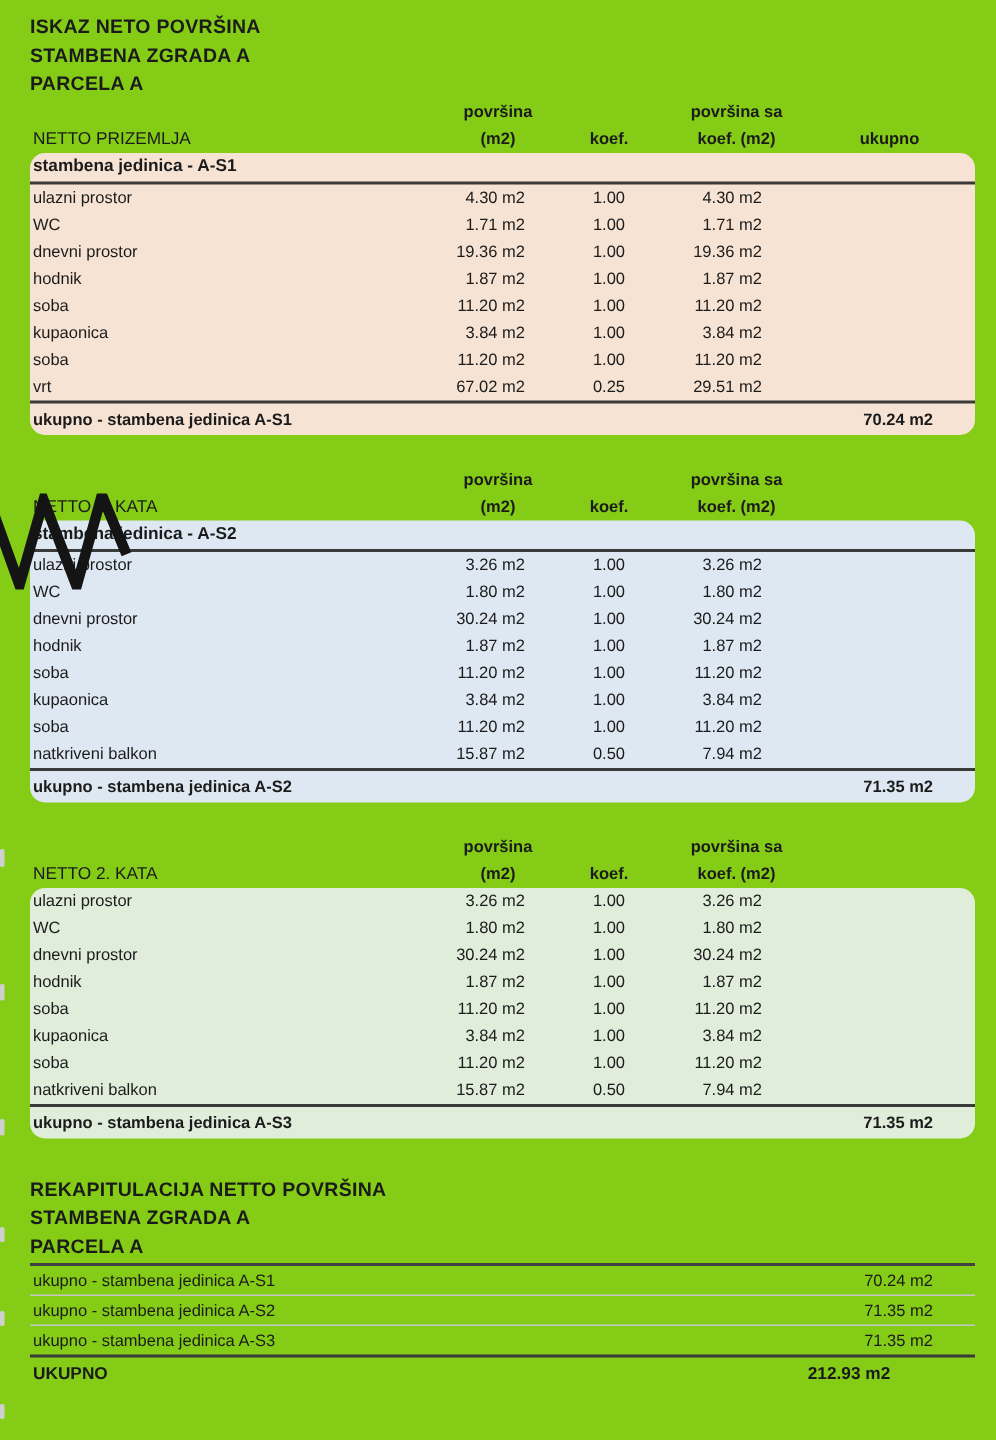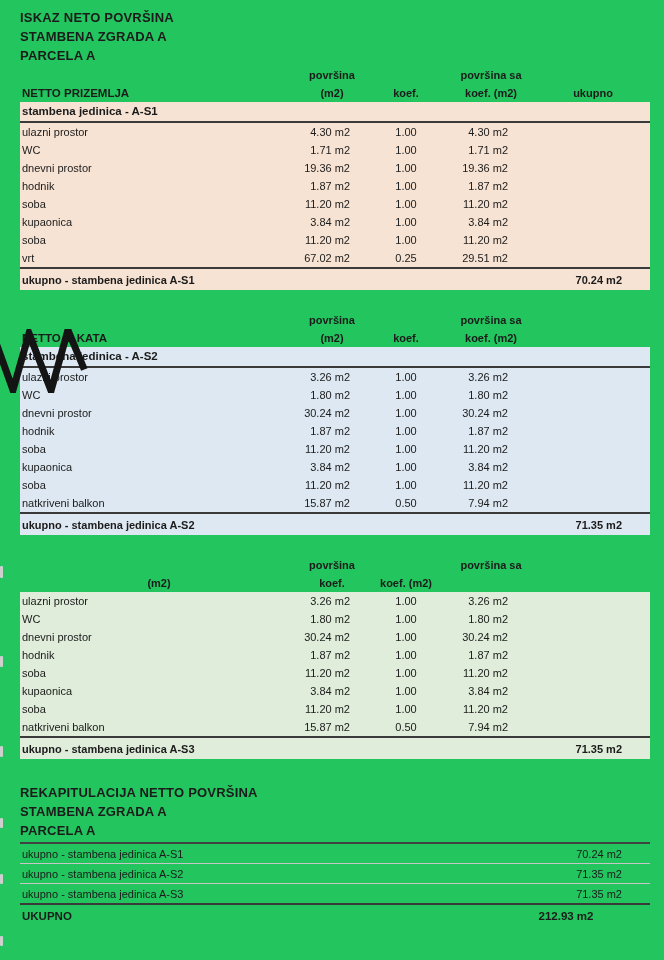--- a/index.html
+++ b/index.html
@@ -1,19 +1,19 @@
 <!DOCTYPE html>
 <html><head>
 <meta charset="utf-8">
 <style>
   html,body{margin:0;padding:0;background:#e9e9e9;}
   .doc{
     position:relative;
     width:664px;height:960px;
-    background:#22c55e;
+    background:#84cc16;
     box-sizing:border-box;
     padding:8px 14px 0 20px;
     font-family:"Liberation Sans","DejaVu Sans",sans-serif;
     color:#1b1b1b;
     overflow:hidden;
   }
   .titles{line-height:19px;font-size:13px;font-weight:bold;letter-spacing:.2px;}
   .titles div{height:19px;}
 
   
@@ -27,23 +27,23 @@
   .unit-table{margin-top:21px;}
   .unit-table.first{margin-top:1px;}
   .thead .trow{height:18px;font-weight:bold;}
   .hc{text-align:center;}
   .c-label{padding-left:2px;white-space:nowrap;}
   .c-area{text-align:right;padding-right:16px;white-space:nowrap;}
   .c-koef{text-align:center;white-space:nowrap;}
   .c-areakoef{text-align:right;padding-right:28px;white-space:nowrap;}
   .c-total{text-align:right;padding-right:28px;white-space:nowrap;}
   .hc.c-area,.hc.c-areakoef,.hc.c-total{text-align:center;padding-right:0;}
-  .section-title{font-weight:bold;font-size:11.5px;}
-
-  .band{width:630px;}
+  .section-title{font-weight:normal;font-size:11.5px;}
+
+  .band{width:630px;border-radius:10px;}
   .band-header{
     height:19px;line-height:19px;
     font-weight:bold;font-size:11.5px;
     padding-left:2px;
     border-bottom:2px solid #3a3a3a;
     box-sizing:content-box;
   }
   .data-row{height:18px;}
   .total-row{
     border-top:2px solid #3a3a3a;
@@ -261,20 +261,21 @@
   <section class="unit-table">
     <div class="thead">
       <div class="trow">
         <div></div>
         <div class="hc c-area">površina</div>
         <div></div>
         <div class="hc c-areakoef">površina sa</div>
         <div></div>
       </div>
       <div class="trow">
+        <div class="c-label section-title">NETTO 2. KATA</div>
         <div class="hc c-area">(m2)</div>
         <div class="hc c-koef">koef.</div>
         <div class="hc c-areakoef">koef. (m2)</div>
         <div class="hc c-total" style="visibility: hidden;">ukupno</div>
       </div>
     </div>
     <div class="band" style="background: rgb(223, 237, 218);">
       <div>
           <div class="trow data-row">
     <div class="c-label">ulazni prostor</div>

